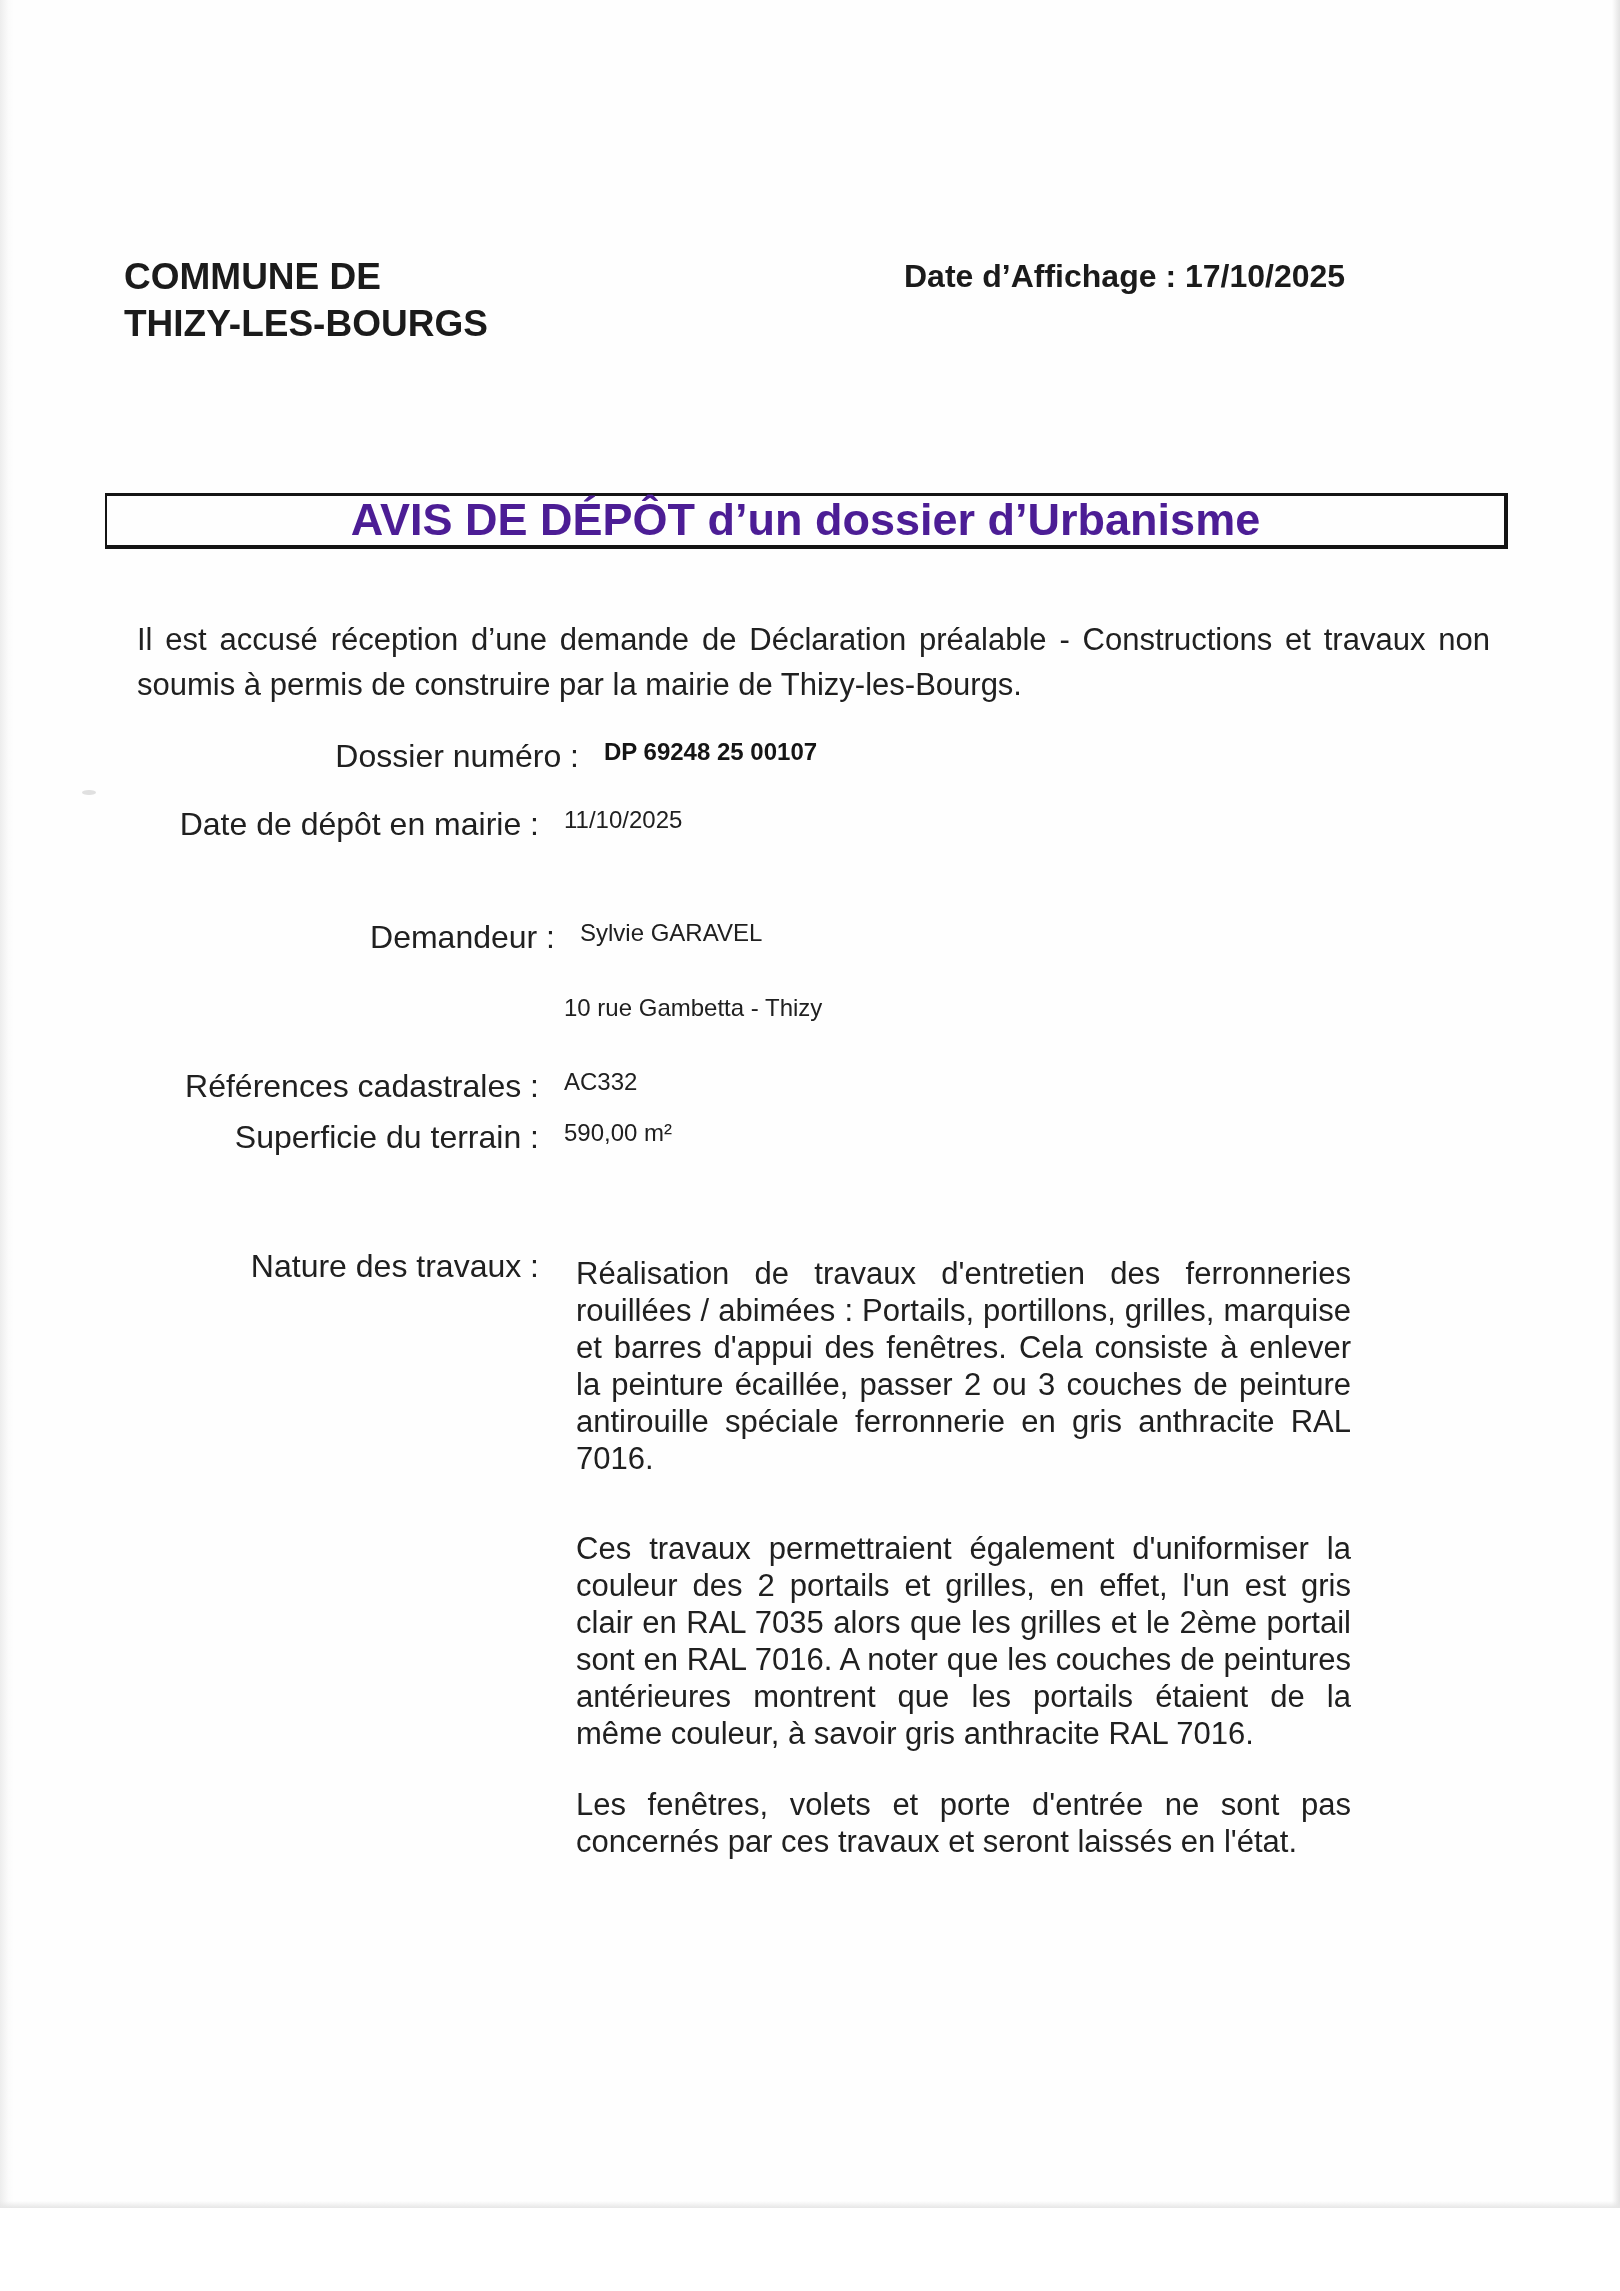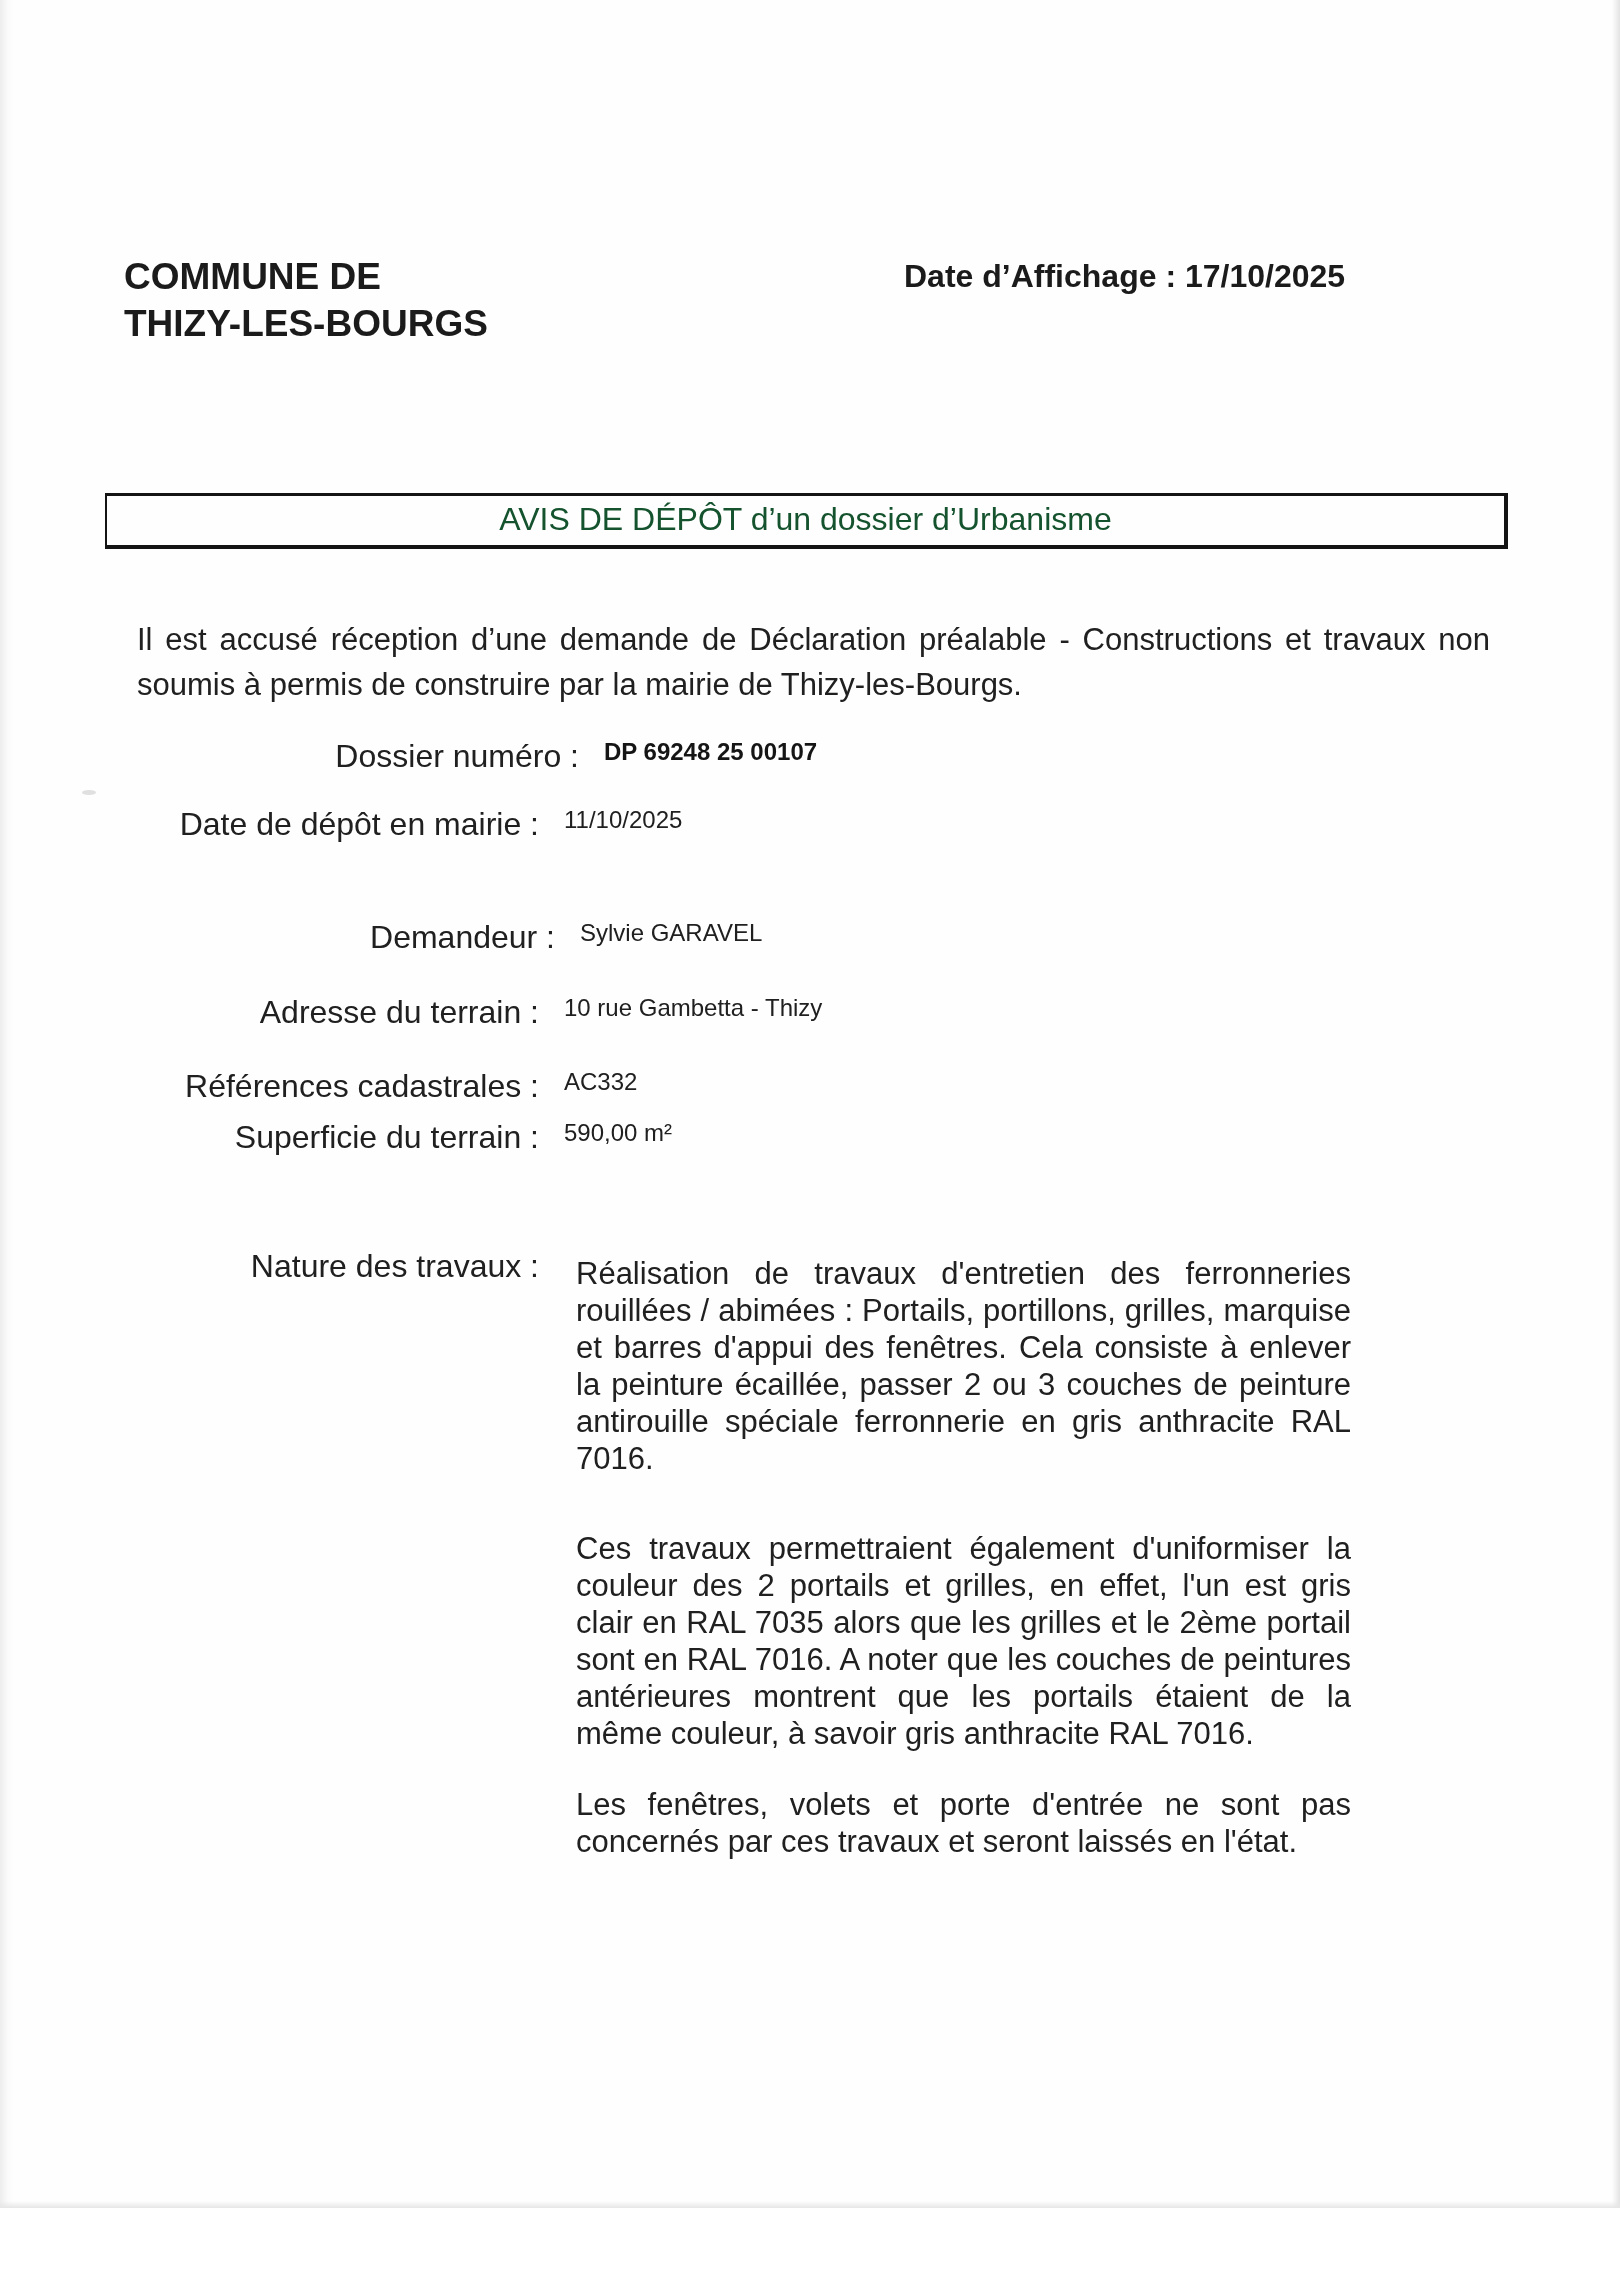--- a/index.html
+++ b/index.html
@@ -53,21 +53,21 @@
   
   .title-box {
     position: absolute; left: 105px; top: 493px;
     width: 1397px; height: 49px;
     border-style: solid; border-color: #141414;
     border-width: 3.9px 4.9px 4.9px 2.9px;
     background: #fefefe;
     display: flex; align-items: center; justify-content: center;
   }
   .title-box .title-text {
-    font-weight: normal; font-size: 32px; color: #14532d;
+    font-weight: bold; font-size: 45px; color: #4c1d95;
     white-space: nowrap; transform: translateY(-1px);
   }
 
   
   .intro {
     position: absolute; left: 137px; top: 617px; width: 1353px;
     font-size: 31px; line-height: 45px;
     text-align: justify; color: #202020;
   }
 
@@ -131,21 +131,20 @@
   </div>
   <div class="row row-depot">
     <span class="lbl">Date de dépôt en mairie :</span>
     <span class="val">11/10/2025</span>
   </div>
   <div class="row row-demandeur">
     <span class="lbl">Demandeur :</span>
     <span class="val">Sylvie GARAVEL</span>
   </div>
   <div class="row row-adresse">
-    <span class="lbl">Adresse du terrain :</span>
     <span class="val">10 rue Gambetta - Thizy</span>
   </div>
   <div class="row row-references">
     <span class="lbl">Références cadastrales :</span>
     <span class="val">AC332</span>
   </div>
   <div class="row row-superficie">
     <span class="lbl">Superficie du terrain :</span>
     <span class="val">590,00 m²</span>
   </div>

